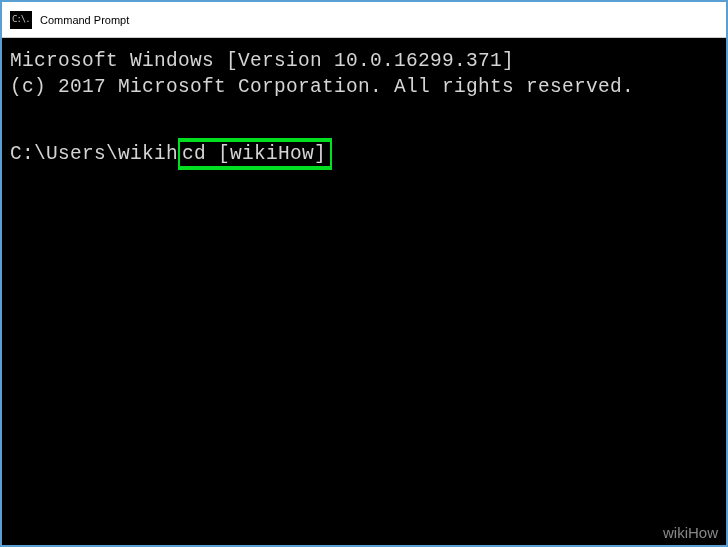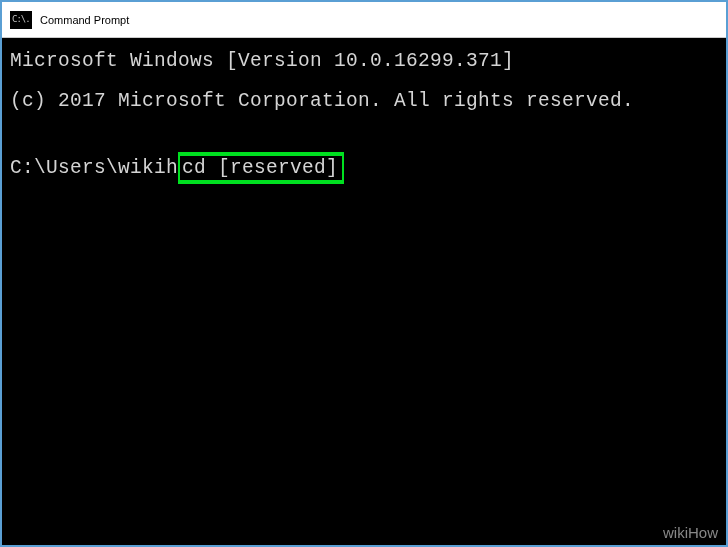--- a/index.html
+++ b/index.html
@@ -60,21 +60,21 @@
       flex: 1;
       background: #000;
       padding: 10px 8px;
       color: #d4d4d4;
       font-size: 19.5px;
       line-height: 1.35;
       font-family: Consolas, 'Courier New', monospace;
       letter-spacing: 0.3px;
     }
     .version-line {
-      margin-bottom: 14px;
+      margin-bottom: 0;
     }
     .copyright-line {
       margin-bottom: 37px;
     }
     .prompt-line {
       display: flex;
       align-items: center;
       flex-wrap: nowrap;
     }
     .prompt-path {
@@ -109,18 +109,18 @@
     <div class="app-icon">
       <span class="app-icon-inner">C:\.</span>
     </div>
     <span class="title-text">Command Prompt</span>
   </div>
   <div class="terminal-content">
     <div class="version-line">Microsoft Windows [Version 10.0.16299.371]</div>
     <div class="copyright-line">(c) 2017 Microsoft Corporation. All rights reserved.</div>
     <div class="prompt-line">
       <span class="prompt-path">C:\Users\wikih</span>
-        <span class="highlighted-command"><span class="highlighted-inner">cd [reserved]</span></span>
+        <span class="highlighted-command"><span class="highlighted-inner">cd [wikiHow]</span></span>
     </div>
   </div>
 </div>
 
 <div class="watermark">wikiHow</div>
 
 </body></html>

